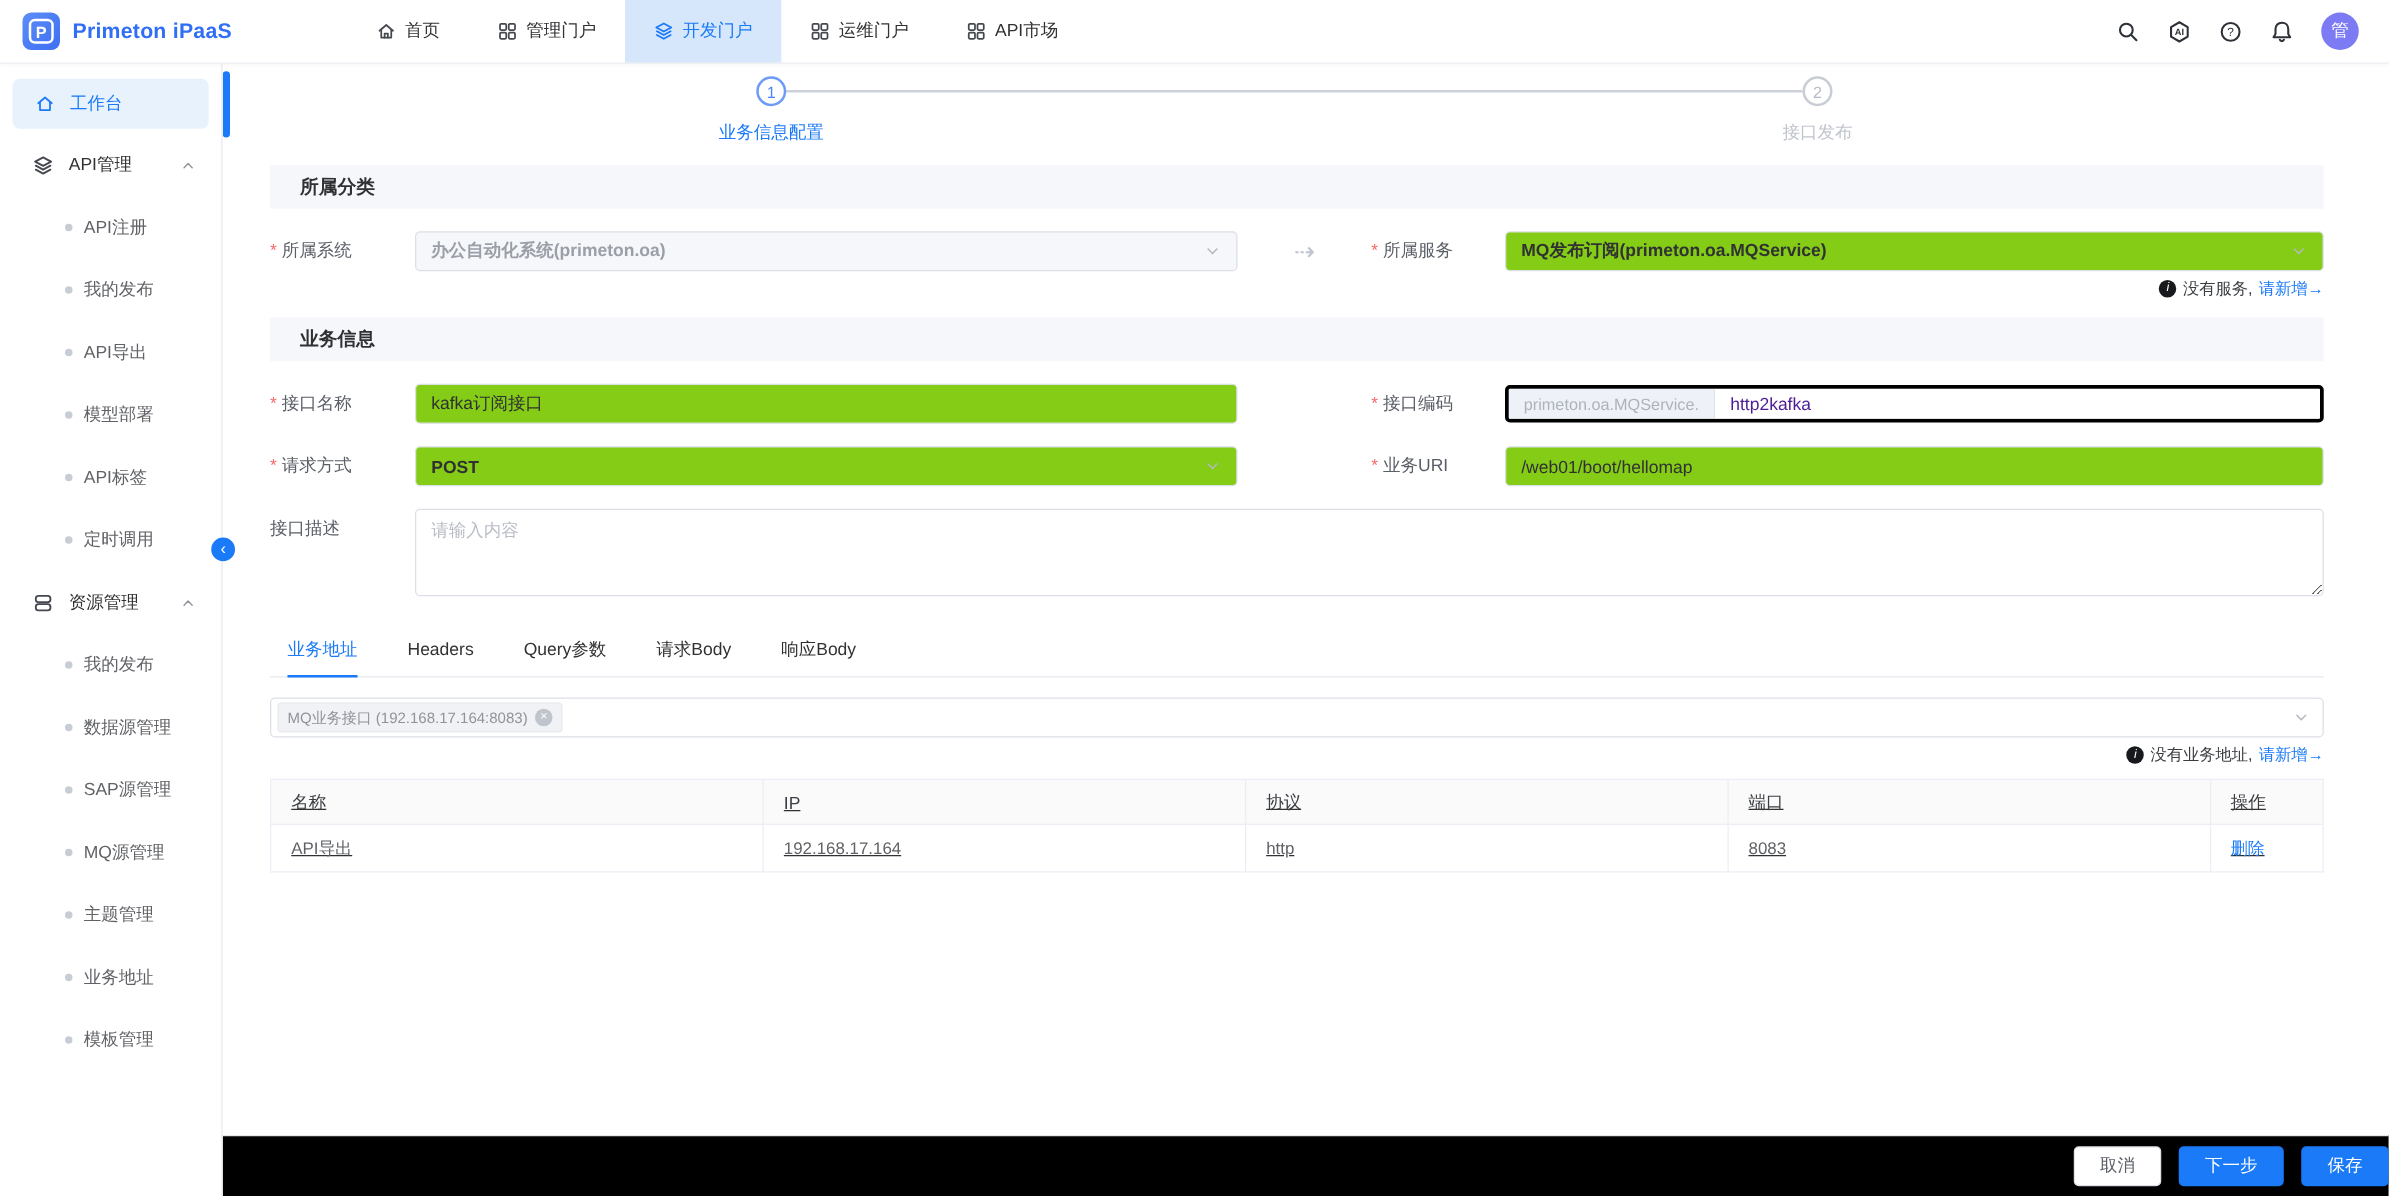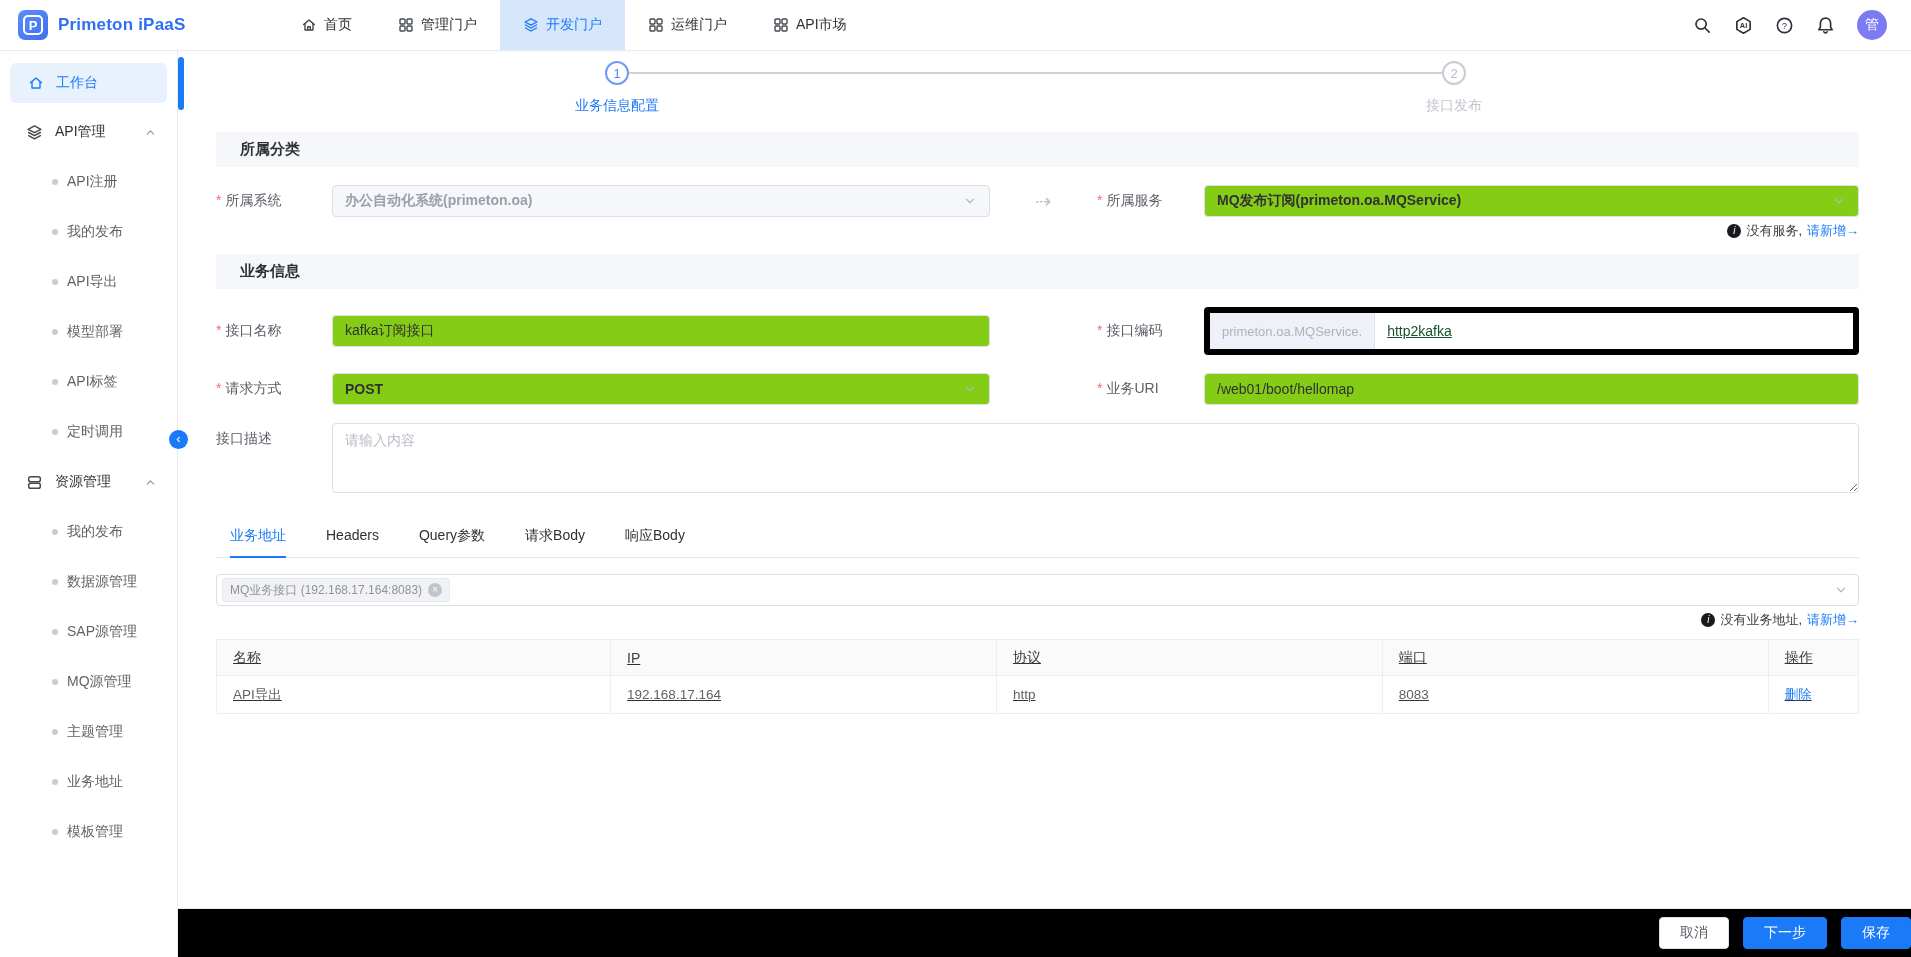--- a/index.html
+++ b/index.html
@@ -72,24 +72,24 @@
   .dash-arrow { color:#c0c4cc; font-size:20px; }
 
   .select, .tinput { height:32px; border:1px solid #dcdfe6; border-radius:4px; background:#84cc16;
     display:flex; align-items:center; padding:0 12px; font-size:14px; color:#303133; width:100%; }
   .select { justify-content:space-between; cursor:pointer;font-weight:bold; }
   .select .chev { width:14px; height:14px; stroke:#b4b8bf; flex:none; }
   .select.disabled { background:#f5f7fa; color:#9b9fa8; cursor:not-allowed; }
   input.tinput { outline:none; }
   input.tinput::placeholder { color:#b9bdc6; }
 
-  .code-field { display:flex; align-items:center; height:48px; border:6px solid #000000; border-radius:4px; overflow:hidden; }
+  .code-field { display:flex; align-items:center; height:30px; border:3px solid #000000; border-radius:4px; overflow:hidden; }
   .code-prefix { height:100%; background:#eef2f8; border-right:1px solid #dfe4ec; color:#aeb2bb; font-size:13px;
     display:flex; align-items:center; padding:0 12px; flex:none; }
-  .code-input { border:none; outline:none; height:100%; flex:1; padding:0 12px; font-size:14px; color:#14532d;text-decoration:underline; }
+  .code-input { border:none; outline:none; height:100%; flex:1; padding:0 12px; font-size:14px; color:#4c1d95; }
 
   .desc-row { display:flex; align-items:flex-start; margin-top:18px; }
   .desc-row .lbl { padding-top:7px; }
   textarea.tarea { flex:1; height:70px; border:1px solid #dcdfe6; border-radius:4px; resize:vertical;
     font-family:inherit; font-size:14px; padding:8px 12px; color:#303133; outline:none; }
   textarea.tarea::placeholder { color:#b9bdc6; }
 
   
   .tabs { display:flex; gap:40px; margin-top:26px; border-bottom:1px solid #e4e7ed; padding-left:14px; }
   .tab { font-size:14px; color:#303133; padding:8px 0 12px 0; cursor:pointer; position:relative; }

